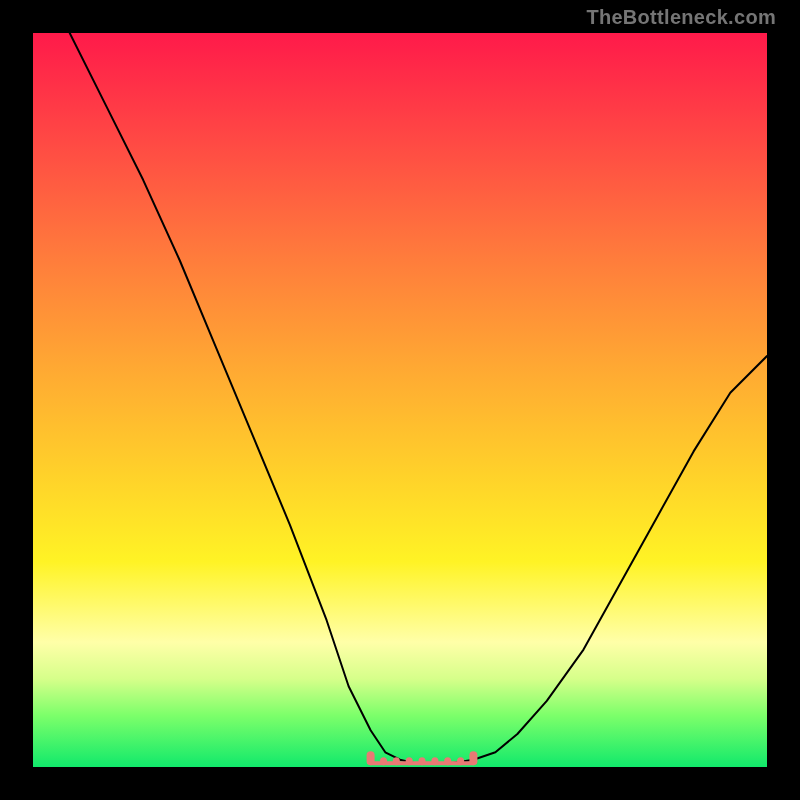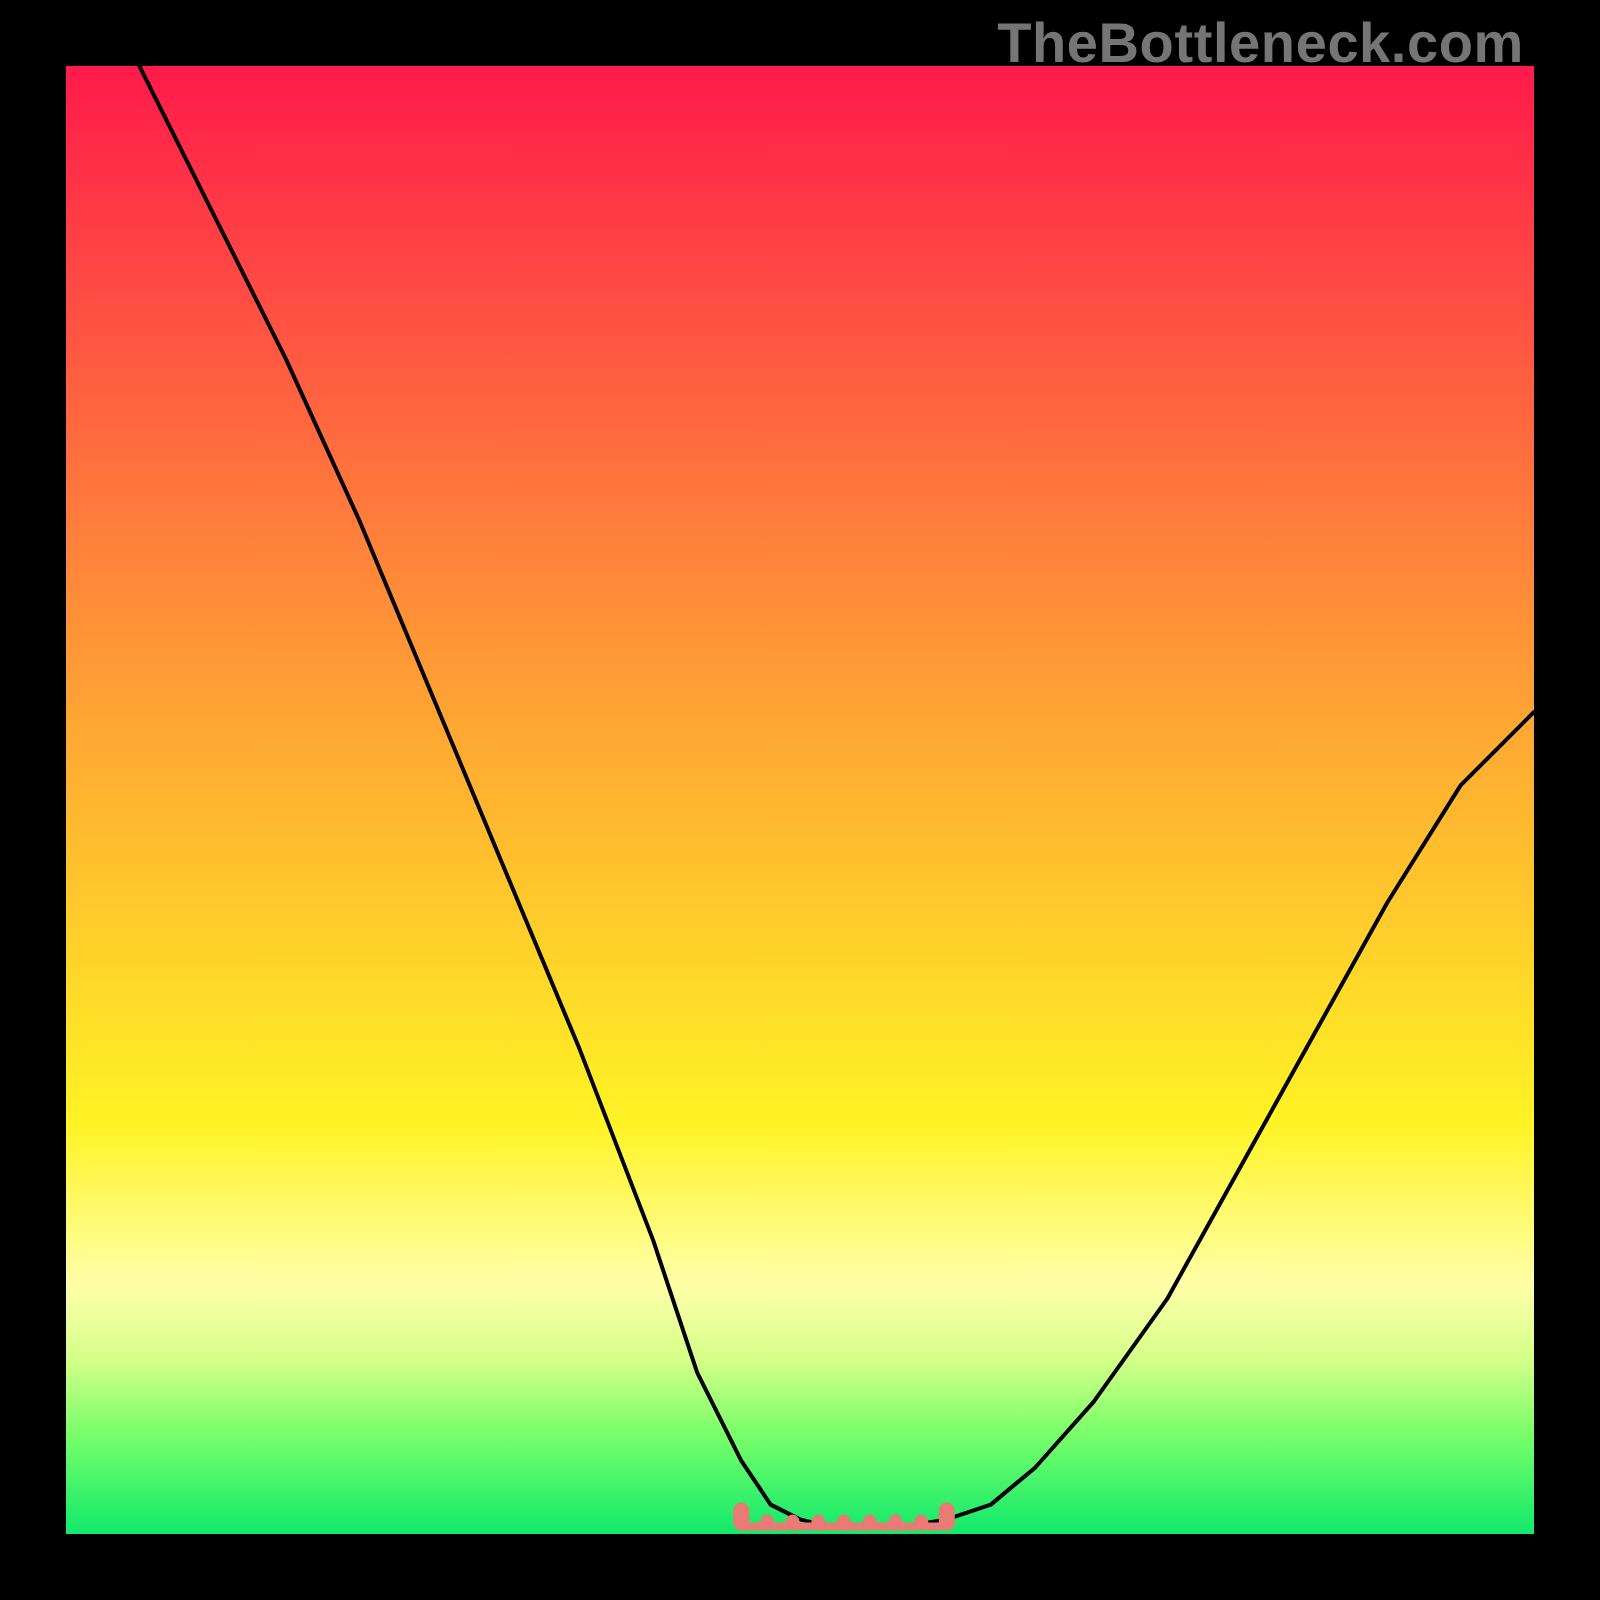--- a/index.html
+++ b/index.html
@@ -35,23 +35,23 @@
       #fff325 72%,
       #ffffa8 83%,
       #d6ff8a 88%,
       #7cff6a 93%,
       #11e96b 100%
     );
   }
   .watermark {
     position: absolute;
     top: 6px;
-    right: 38px;
+    right: 24px;
     font-family: Arial, Helvetica, sans-serif;
-    font-size: 28px;
+    font-size: 20px;
     font-weight: 600;
     color: #757575;
     letter-spacing: 0.3px;
   }
   svg.overlay {
     position: absolute;
     top: 33px;
     left: 33px;
     width: 734px;
     height: 734px;

